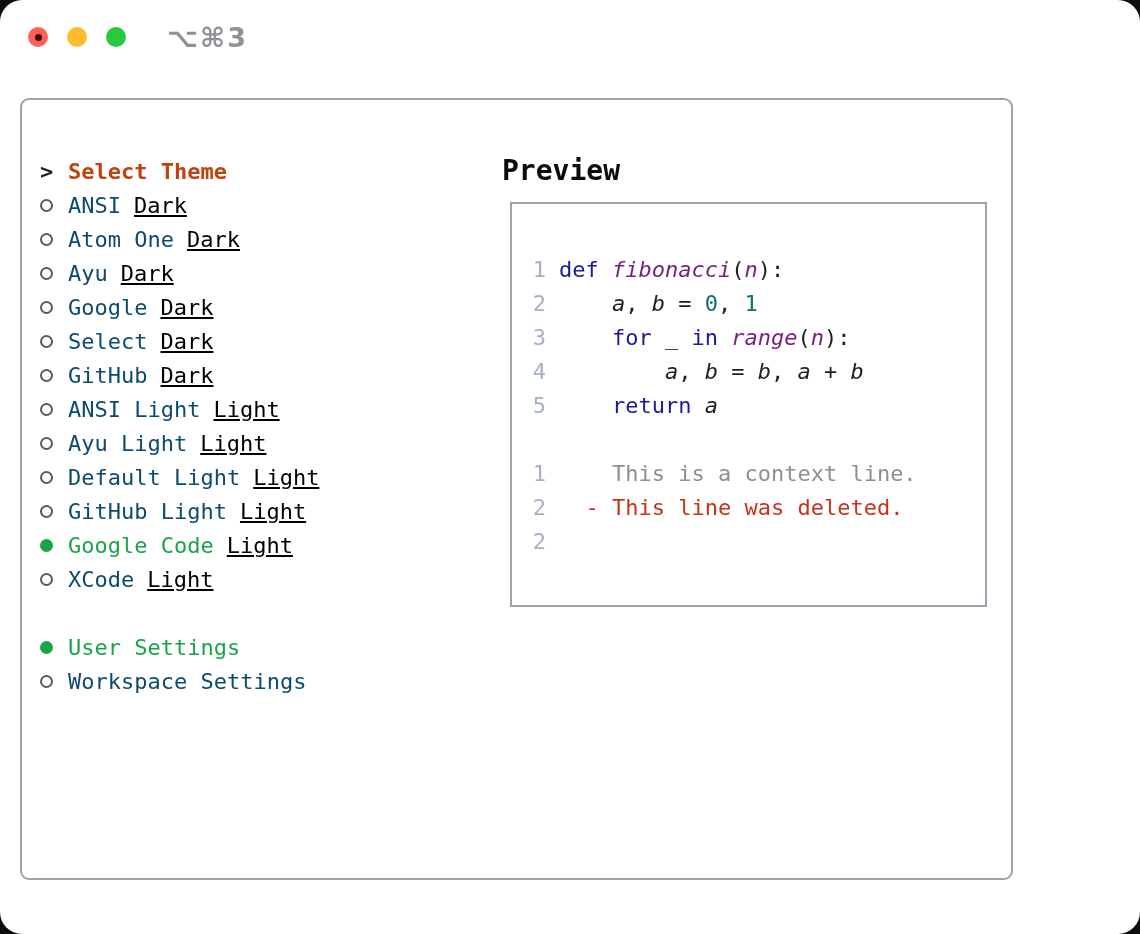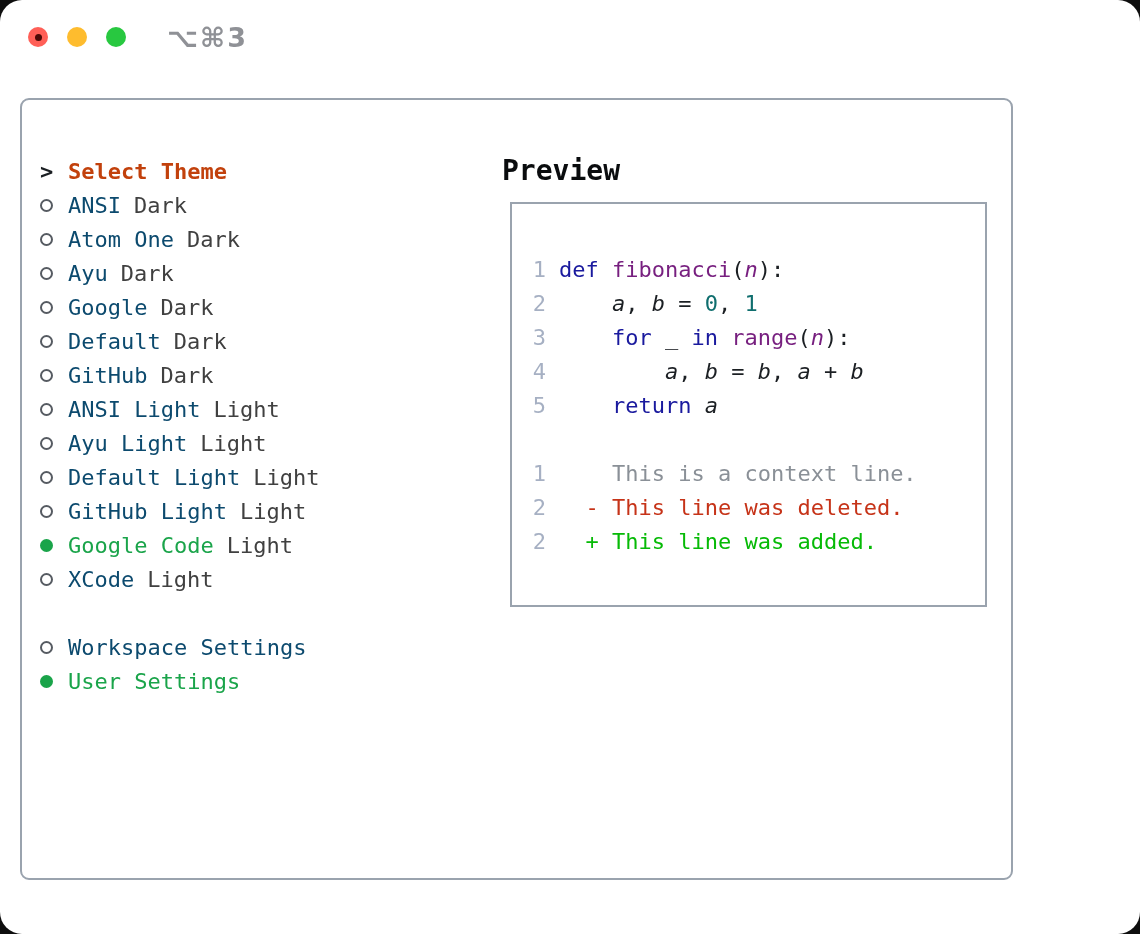--- a/index.html
+++ b/index.html
@@ -38,40 +38,40 @@
   .caret { width:28px; color:#1b1f23; font-weight:bold; }
   .hdr  { color:#c2410c; font-weight:bold; }
 
   .bullet {
     width:13px; height:13px; border-radius:50%;
     border:2px solid #565b62; margin-right:15px; flex:none;
   }
   .bullet.sel { border-color:#1aa44a; background:#1aa44a; }
   .item .name { color:#0c4a6e; }
   .item.sel .name { color:#1aa44a; }
-  .item .tag { color:#404040; margin-left:13px; }
+  .item .tag { color:#000000; margin-left:13px;text-decoration:underline; }
 
   .apply-hdr { padding-left:28px; color:#0a0c0e; }
   .help {
     margin-top:34px; width:440px; line-height:34px;
     font-size:22px; color:#a6b0c3;
   }
 
   
   .preview-h { position:absolute; left:480px; top:54px; font-size:28px; font-weight:bold; color:#0a0c0e; }
   .preview-box {
     position:absolute; left:488px; top:102px; width:477px; height:405px;
     border:2px solid #9aa3ae; background:#fff;
     padding:48px 0 0 20px; overflow:hidden;
   }
   .cline { height:34px; display:flex; align-items:center; font-size:22px; white-space:pre; }
   .ln { display:inline-block; width:14px; text-align:right; color:#a6b0c3; margin-right:13px; flex:none; }
 
   .c-kw  { color:#1a1a9e; }
-  .c-fn  { color:#771f7f; }
+  .c-fn  { color:#771f7f; font-style:italic; }
   .c-pm  { color:#771f7f; font-style:italic; }
   .c-num { color:#0f6e6e; }
   .c-pl  { color:#1b1f23; }
   .c-var { color:#1b1f23; font-style:italic; }
 
   .d-ctx { color:#8a9097; }
   .d-del { color:#c63318; }
   .d-add { color:#06ba06; }
 </style>
 </head>
@@ -93,52 +93,52 @@
     <div class="left-col">
       <div class="row">
         <span class="caret">&gt;</span><span class="hdr">Select Theme</span>
       </div>
 
       <div id="theme-list">
           <div class="row item"><span class="bullet"></span><span class="name">ANSI</span><span class="tag">Dark</span></div>
           <div class="row item"><span class="bullet"></span><span class="name">Atom One</span><span class="tag">Dark</span></div>
           <div class="row item"><span class="bullet"></span><span class="name">Ayu</span><span class="tag">Dark</span></div>
           <div class="row item"><span class="bullet"></span><span class="name">Google</span><span class="tag">Dark</span></div>
-          <div class="row item"><span class="bullet"></span><span class="name">Default</span><span class="tag">Dark</span></div>
+          <div class="row item"><span class="bullet"></span><span class="name">Select</span><span class="tag">Dark</span></div>
           <div class="row item"><span class="bullet"></span><span class="name">GitHub</span><span class="tag">Dark</span></div>
           <div class="row item"><span class="bullet"></span><span class="name">ANSI Light</span><span class="tag">Light</span></div>
           <div class="row item"><span class="bullet"></span><span class="name">Ayu Light</span><span class="tag">Light</span></div>
           <div class="row item"><span class="bullet"></span><span class="name">Default Light</span><span class="tag">Light</span></div>
           <div class="row item"><span class="bullet"></span><span class="name">GitHub Light</span><span class="tag">Light</span></div>
           <div class="row item sel"><span class="bullet sel"></span><span class="name">Google Code</span><span class="tag">Light</span></div>
           <div class="row item"><span class="bullet"></span><span class="name">XCode</span><span class="tag">Light</span></div>
         </div>
 
       <div class="spacer"></div>
 
 
       <div id="apply-list">
+          <div class="row item sel"><span class="bullet sel"></span><span class="name">User Settings</span></div>
           <div class="row item"><span class="bullet"></span><span class="name">Workspace Settings</span></div>
-          <div class="row item sel"><span class="bullet sel"></span><span class="name">User Settings</span></div>
         </div>
 
     </div>
 
     <div class="preview-h">Preview</div>
 
     <div class="preview-box">
       <div id="code-lines">
           <div class="cline"><span class="ln">1</span><span class="c-kw">def</span><span class="c-pl"> </span><span class="c-fn">fibonacci</span><span class="c-pl">(</span><span class="c-pm">n</span><span class="c-pl">):</span></div>
           <div class="cline"><span class="ln">2</span><span class="c-pl">    </span><span class="c-var">a</span><span class="c-pl">, </span><span class="c-var">b</span><span class="c-pl"> = </span><span class="c-num">0</span><span class="c-pl">, </span><span class="c-num">1</span></div>
           <div class="cline"><span class="ln">3</span><span class="c-pl">    </span><span class="c-kw">for</span><span class="c-pl"> _ </span><span class="c-kw">in</span><span class="c-pl"> </span><span class="c-fn">range</span><span class="c-pl">(</span><span class="c-pm">n</span><span class="c-pl">):</span></div>
           <div class="cline"><span class="ln">4</span><span class="c-pl">        </span><span class="c-var">a</span><span class="c-pl">, </span><span class="c-var">b</span><span class="c-pl"> = </span><span class="c-var">b</span><span class="c-pl">, </span><span class="c-var">a</span><span class="c-pl"> + </span><span class="c-var">b</span></div>
           <div class="cline"><span class="ln">5</span><span class="c-pl">    </span><span class="c-kw">return</span><span class="c-pl"> </span><span class="c-var">a</span></div>
         </div>
       <div class="cline"></div>
       <div id="diff-lines">
           <div class="cline"><span class="ln">1</span><span class="d-ctx">    This is a context line.</span></div>
           <div class="cline"><span class="ln">2</span><span class="d-del">  - This line was deleted.</span></div>
-          <div class="cline"><span class="ln">2</span><span class="d-add">  + This line was added.</span></div>
+          <div class="cline"><span class="ln">2</span></div>
         </div>
     </div>
 
   </div>
 </div>
 
 </body></html>

